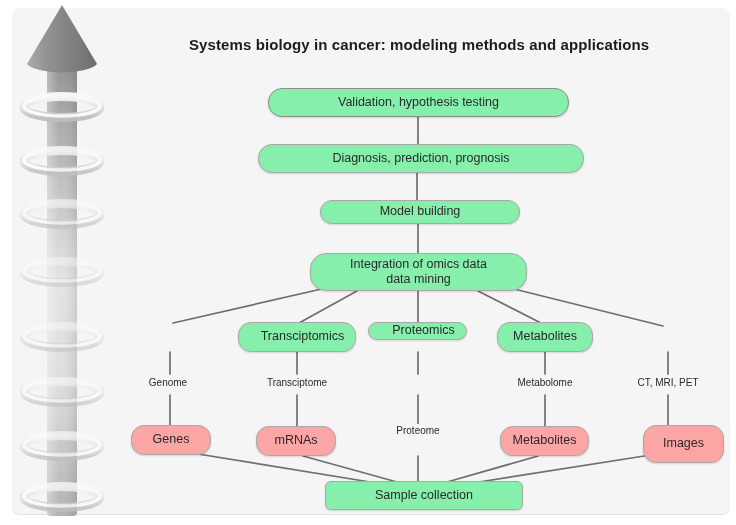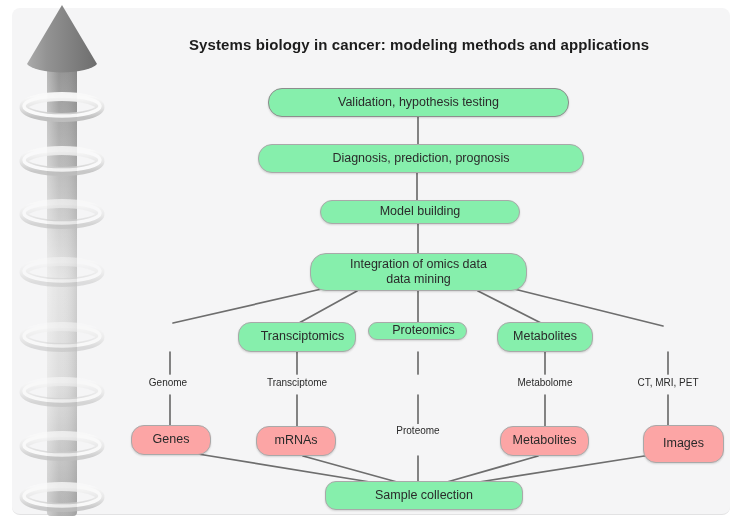--- a/index.html
+++ b/index.html
@@ -139,14 +139,14 @@
   <div class="plain" style="left:246px;top:376px;width:102px;">Transciptome</div>
   <div class="plain" style="left:378px;top:376px;width:80px;margin-top:48px;">Proteome</div>
   <div class="plain" style="left:498px;top:376px;width:94px;">Metabolome</div>
   <div class="plain" style="left:617px;top:376px;width:102px;text-align:center;">CT, MRI, PET</div>
 
   <div class="node small entity" style="left:131px;top:425px;width:80px;height:30px;">Genes</div>
   <div class="node small entity" style="left:256px;top:426px;width:80px;height:30px;">mRNAs</div>
   <div class="node small entity" style="left:500px;top:426px;width:89px;height:30px;">Metabolites</div>
   <div class="node small entity" style="left:632px;top:425px;width:81px;height:38px;margin-left:11px;">Images</div>
 
-  <div class="node" style="left:325px;top:481px;width:198px;height:29px;border-radius:11px;">Sample collection</div>
+  <div class="node" style="left:325px;top:481px;width:198px;height:29px;border-radius:6px;">Sample collection</div>
 </div>
 
 </body></html>

